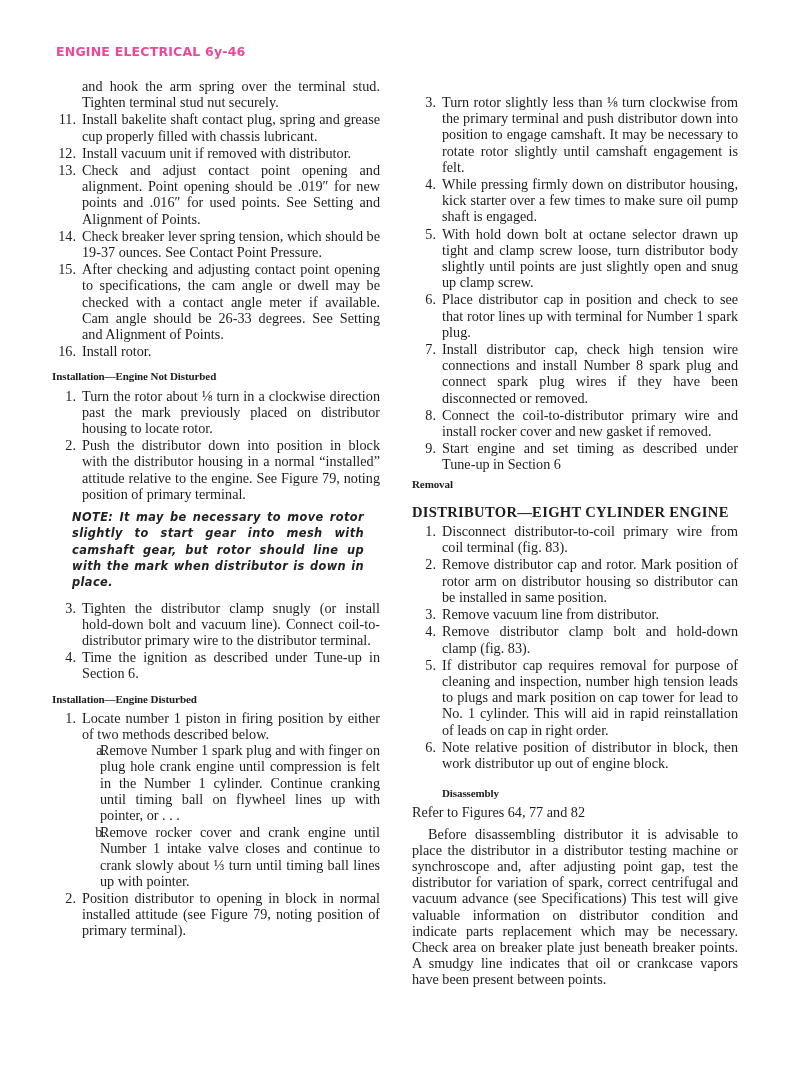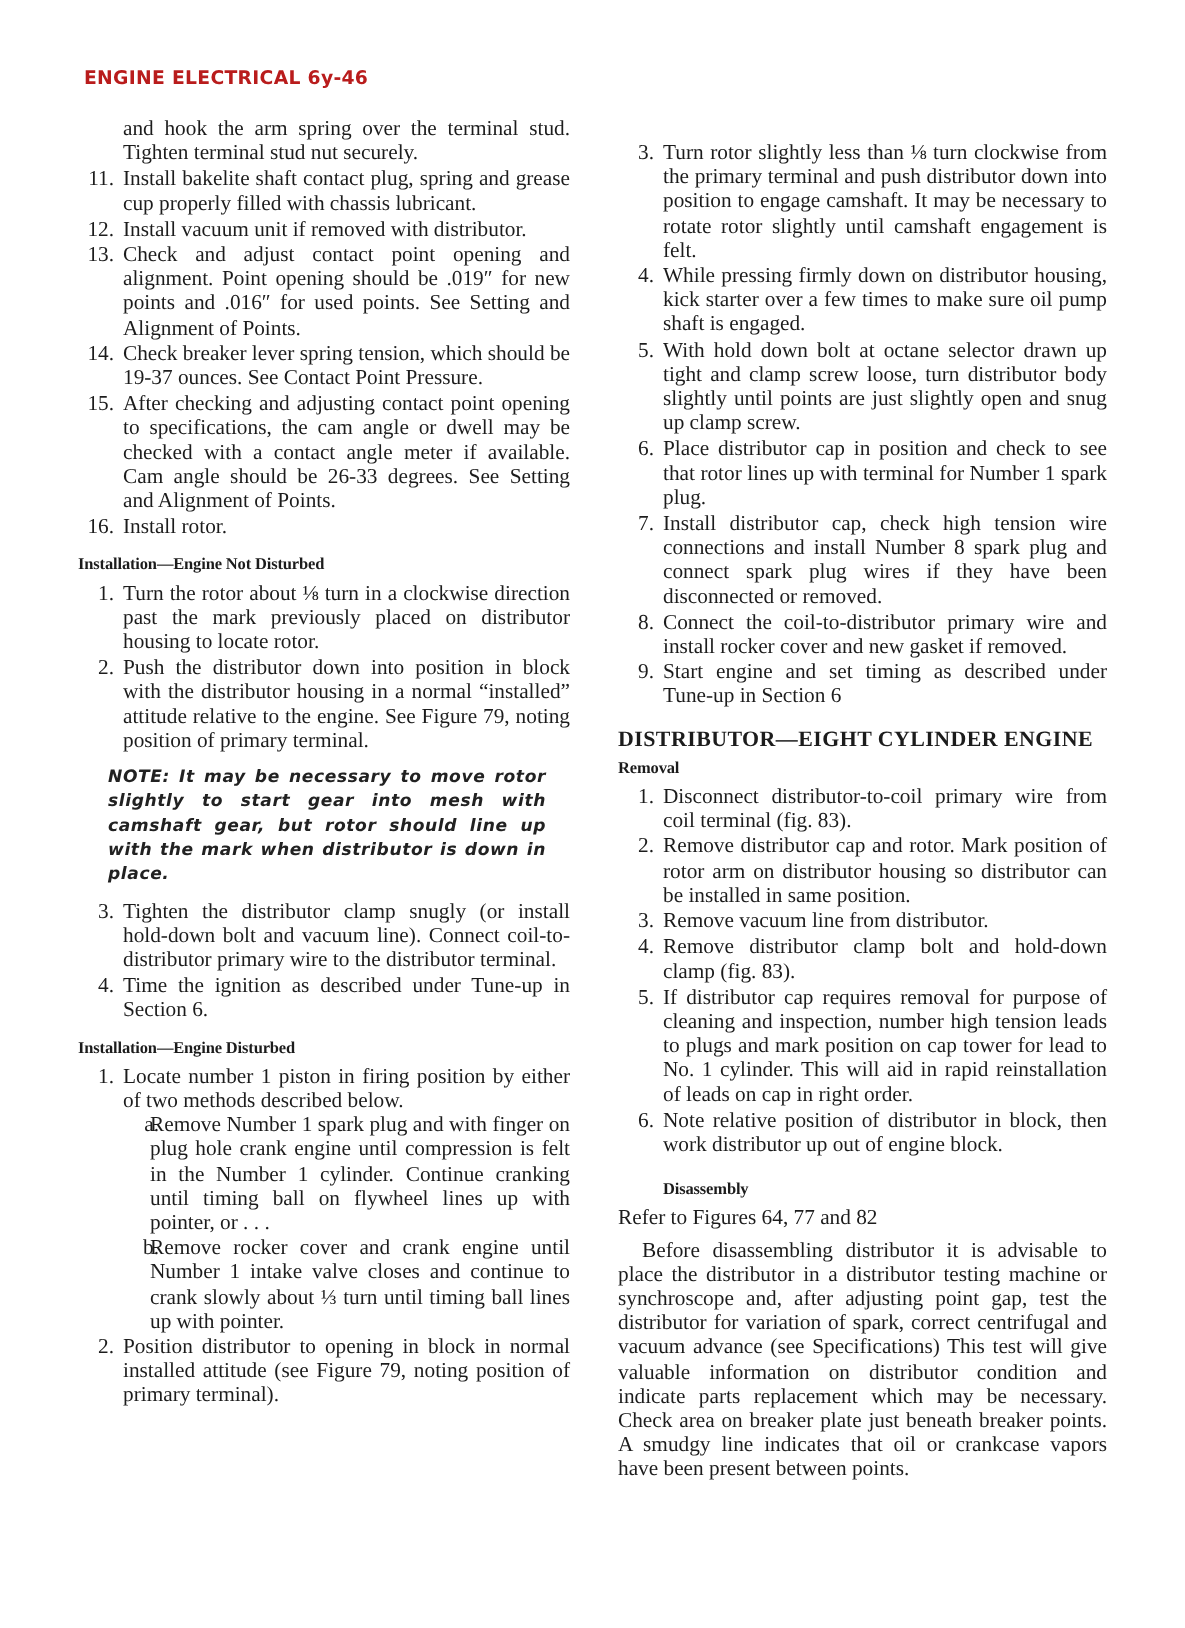--- a/index.html
+++ b/index.html
@@ -1,20 +1,20 @@
 <!DOCTYPE html>
 <html><head>
 <meta charset="utf-8">
 <style>
   html, body { margin: 0; padding: 0; background: #ffffff; }
   body { width: 790px; height: 1085px; position: relative; overflow: hidden; color: #1a1a1a; }
   .header {
     position: absolute; left: 56px; top: 44px;
     font-family: "DejaVu Sans", sans-serif; font-weight: bold; font-size: 12.5px;
-    letter-spacing: 0.2px; color: #b91c1c;
+    letter-spacing: 0.2px; color: #ec4899;
   }
   .col { position: absolute; font-family: "Liberation Serif", "DejaVu Serif", serif; font-size: 14.2px; line-height: 16.2px; color: #1c1c1c; }
   .col-left { left: 52px; top: 78px; width: 328px; }
   .col-right { left: 412px; top: 94px; width: 326px; }
   .item { position: relative; padding-left: 30px; text-align: justify; margin: 0 0 1px 0; }
   .item .num { position: absolute; left: 0; width: 24px; text-align: right; }
   .item .txt { display: block; }
   .sub { position: relative; padding-left: 18px; text-align: justify; margin: 0 0 1px 0; }
   .sub .num { position: absolute; left: 0; }
   .heading { font-weight: bold; font-size: 11px; margin: 9px 0 3px 0; letter-spacing: -0.1px; }
@@ -123,22 +123,22 @@
   </div>
   <div class="item">
     <span class="num">8.</span>
     <span class="txt">Connect the coil-to-distributor primary wire and install rocker cover and new gasket if removed.</span>
   </div>
   <div class="item">
     <span class="num">9.</span>
     <span class="txt">Start engine and set timing as described under Tune-up in Section 6</span>
   </div>
 
+  <div class="heading sub-h">Removal</div>
   <div class="heading section">DISTRIBUTOR—EIGHT CYLINDER ENGINE</div>
-  <div class="heading sub-h">Removal</div>
   <div class="item">
     <span class="num">1.</span>
     <span class="txt">Disconnect distributor-to-coil primary wire from coil terminal (fig. 83).</span>
   </div>
   <div class="item">
     <span class="num">2.</span>
     <span class="txt">Remove distributor cap and rotor. Mark position of rotor arm on distributor housing so distributor can be installed in same position.</span>
   </div>
   <div class="item">
     <span class="num">3.</span>

